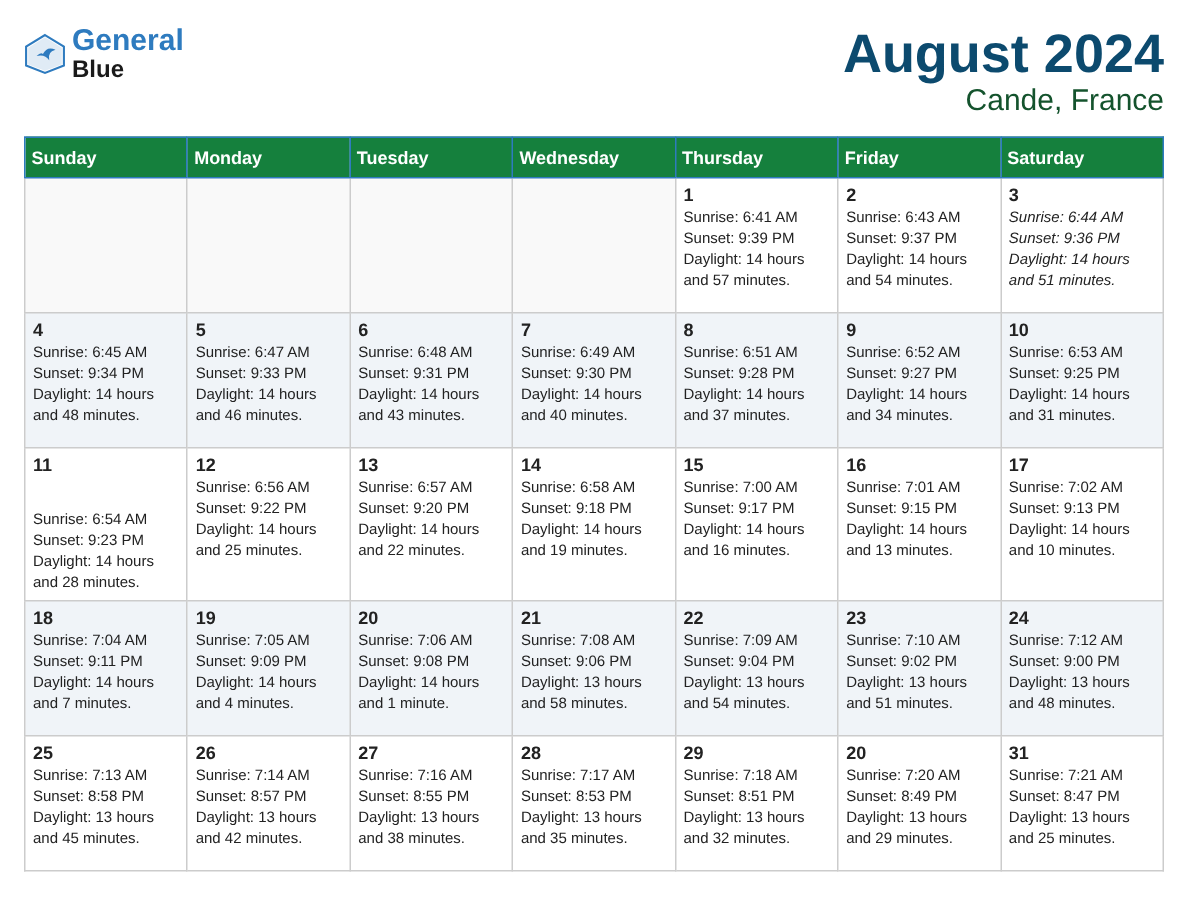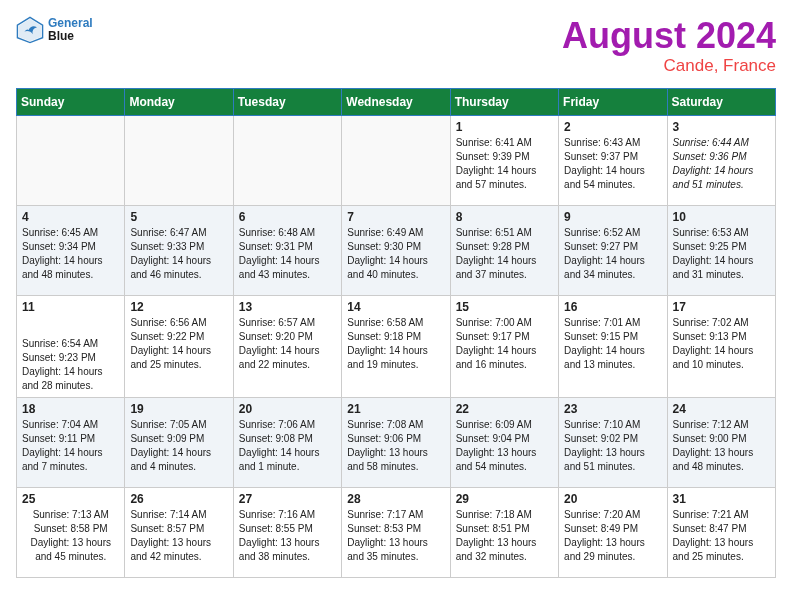--- a/index.html
+++ b/index.html
@@ -24,26 +24,26 @@
     .logo-icon {
       width: 28px;
       height: 28px;
     }
     .title-area {
       text-align: right;
     }
     .month-title {
       font-size: 36px;
       font-weight: bold;
-      color: #a21caf;
+      color: #0c4a6e;
       line-height: 1.1;
     }
     .location {
-      font-size: 17px;
-      color: #ef4444;
+      font-size: 20px;
+      color: #14532d;
     }
     table {
       width: 100%;
       border-collapse: collapse;
       table-layout: fixed;
     }
     thead th {
       background-color: #15803d;
       color: #fff;
       font-size: 12px;
@@ -82,24 +82,24 @@
 <body>
 
 <div class="header-area">
   <div class="logo">
     <svg class="logo-icon" viewBox="0 0 40 40">
       <polygon points="20,4 36,14 36,30 20,36 4,30 4,14" fill="#2e7bbf" opacity="0.15"></polygon>
       <polygon points="20,2 38,13 38,31 20,38 2,31 2,13" fill="none" stroke="#2e7bbf" stroke-width="2"></polygon>
       <path d="M18 20 Q22 12 30 16 Q22 18 24 26 Q20 20 12 22 Q16 18 18 20Z" fill="#2e7bbf"></path>
     </svg>
     <div>
-      <div style="font-size:12px;font-weight:bold;color:#1a1a1a;line-height:1.1;">
+      <div style="font-size:20px;font-weight:bold;color:#1a1a1a;line-height:1.1;">
         <span style="color:#2e7bbf;">General</span>
       </div>
-      <div style="font-size:12px;font-weight:bold;color:#1a1a1a;line-height:1.1;">
+      <div style="font-size:16px;font-weight:bold;color:#1a1a1a;line-height:1.1;">
         <span>Blue</span>
       </div>
     </div>
   </div>
   <div class="title-area">
     <div class="month-title">August 2024</div>
     <div class="location">Cande, France</div>
   </div>
 </div>
 
@@ -269,21 +269,21 @@
         </td>
         <td>
           <span class="day-number">21</span>
           <div class="cell-text" style="white-space: pre-line;">Sunrise: 7:08 AM
 Sunset: 9:06 PM
 Daylight: 13 hours
 and 58 minutes.</div>
         </td>
         <td>
           <span class="day-number">22</span>
-          <div class="cell-text" style="white-space: pre-line;">Sunrise: 6:09 AM
+          <div class="cell-text" style="white-space: pre-line;">Sunrise: 7:09 AM
 Sunset: 9:04 PM
 Daylight: 13 hours
 and 54 minutes.</div>
         </td>
         <td>
           <span class="day-number">23</span>
           <div class="cell-text" style="white-space: pre-line;">Sunrise: 7:10 AM
 Sunset: 9:02 PM
 Daylight: 13 hours
 and 51 minutes.</div>
@@ -292,21 +292,21 @@
           <span class="day-number">24</span>
           <div class="cell-text" style="white-space: pre-line;">Sunrise: 7:12 AM
 Sunset: 9:00 PM
 Daylight: 13 hours
 and 48 minutes.</div>
         </td>
       </tr>
       <tr>
         <td>
           <span class="day-number">25</span>
-          <div class="cell-text" style="white-space: pre-line; text-align: center;">Sunrise: 7:13 AM
+          <div class="cell-text" style="white-space: pre-line;">Sunrise: 7:13 AM
 Sunset: 8:58 PM
 Daylight: 13 hours
 and 45 minutes.</div>
         </td>
         <td>
           <span class="day-number">26</span>
           <div class="cell-text" style="white-space: pre-line;">Sunrise: 7:14 AM
 Sunset: 8:57 PM
 Daylight: 13 hours
 and 42 minutes.</div>

